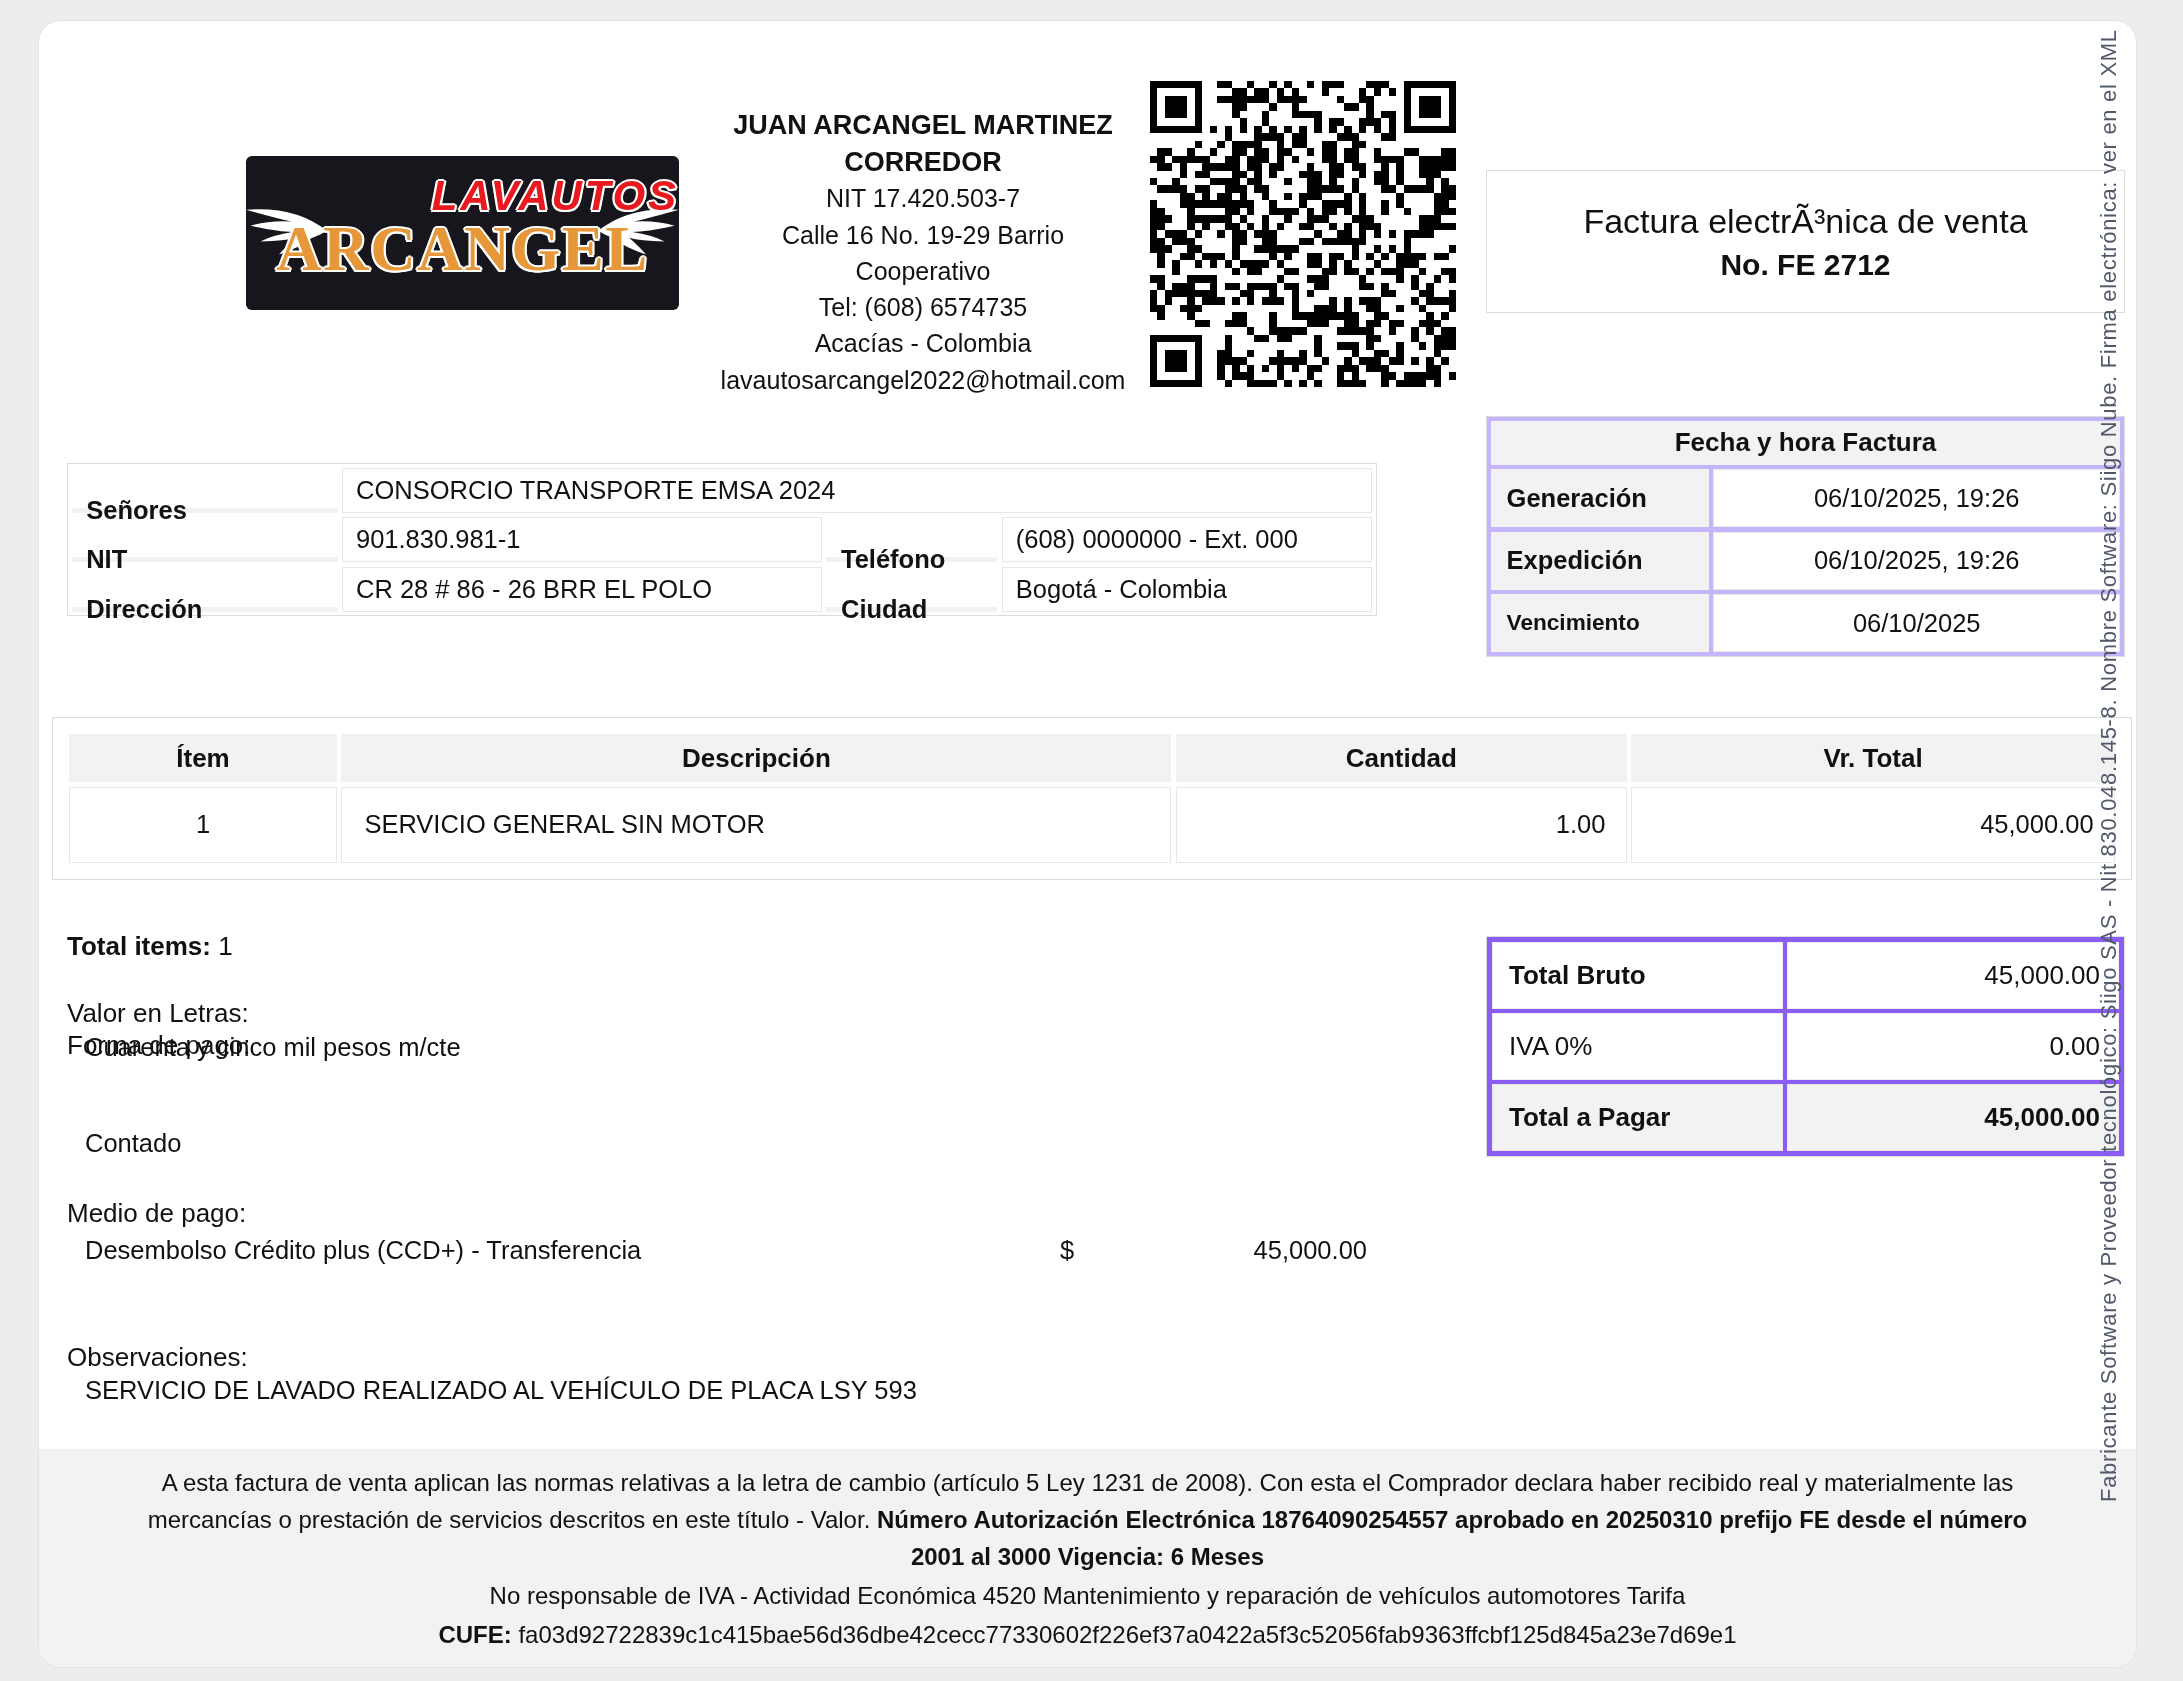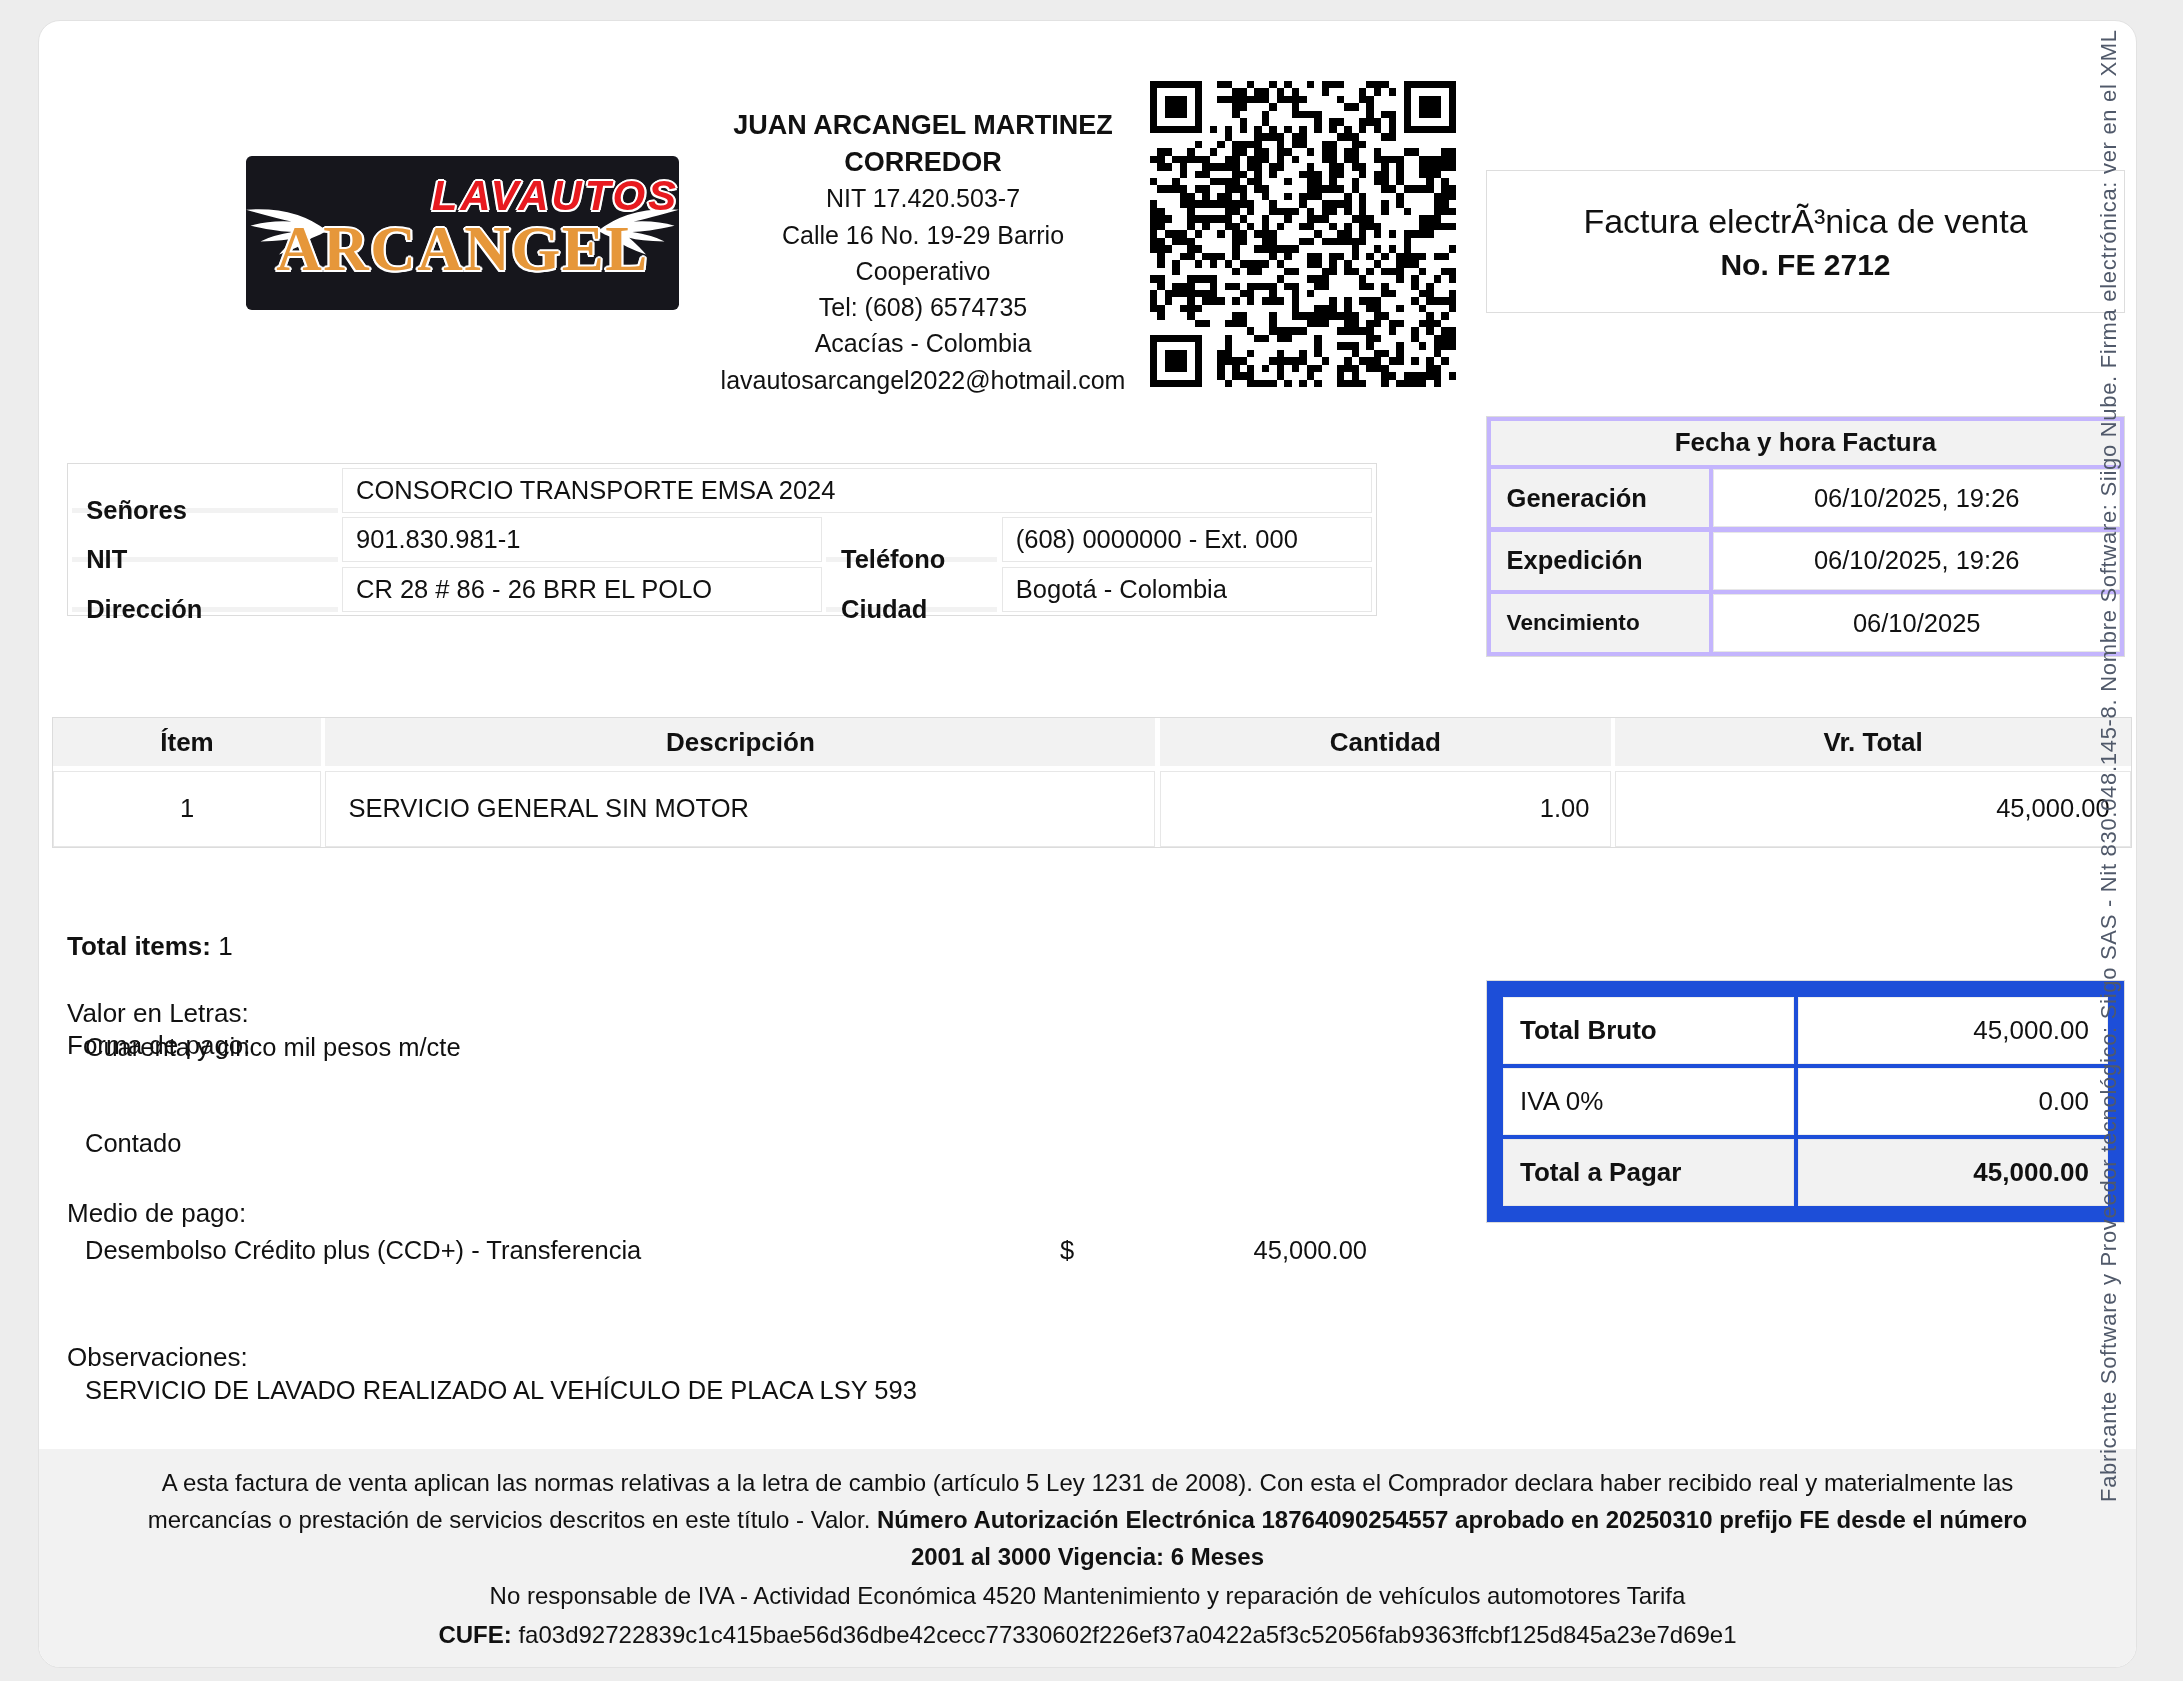--- a/index.html
+++ b/index.html
@@ -53,42 +53,42 @@
   .dates .hdr { height:44px; background:#f2f2f2; font-weight:bold; display:flex;
                 align-items:center; justify-content:center; margin-bottom:4.4px; font-size:26px; }
   .dates .row { display:grid; grid-template-columns:218px 1fr; gap:4.4px; margin-bottom:4.4px; }
   .dates .row:last-child { margin-bottom:0; }
   .dates .lbl { height:58px; padding-left:16px; }
   .dates .val { height:58px; justify-content:center; }
   .dates .row.small .lbl { font-size:22.6px; }
 
   
   .items { position:absolute; left:13px; top:696px; width:2080px;
-           border:1.5px solid #dcdcdc; background:#fff; padding:0; font-size:25.5px; }
+           border:1.5px solid #dcdcdc; background:#fff; padding:16px; font-size:25.5px; }
   .items .hrow, .items .drow { display:grid; grid-template-columns:268px 830px 451px 1fr; gap:4.4px; }
   .items .hrow { margin-bottom:4.4px; }
   .items .hcell { height:48px; background:#f2f2f2; font-weight:bold; display:flex;
                   align-items:center; justify-content:center; font-size:26px; }
   .items .dcell { height:76px; background:#fff; border:1.5px solid #e7e7e7; display:flex; align-items:center; }
   .items .c-center { justify-content:center; }
   .items .c-left { padding-left:22px; }
   .items .c-right { justify-content:flex-end; padding-right:20.4px; }
 
   
   .sline { position:absolute; left:28px; font-size:26px; }
   .sline .blab { font-weight:bold; }
   .svalue { position:absolute; left:46px; font-size:25.5px; }
   .payrow { position:absolute; left:46px; width:1282px; display:flex; font-size:25.5px; }
   .payrow .pdesc { width:975px; }
   .payrow .pcur { width:65px; }
   .payrow .pamt { flex:1; text-align:right; }
 
   
   .totals { position:absolute; left:1447px; top:915px; width:639px;
-            border:1.5px solid #dcdcdc; background:#1d4ed8; padding:16px; font-size:26px;margin-top:44px; }
+            border:1.5px solid #dcdcdc; background:#8b5cf6; padding:5px; font-size:26px; }
   .totals .trow { display:grid; grid-template-columns:291px 1fr; gap:3.6px; margin-bottom:3.6px; }
   .totals .trow:last-child { margin-bottom:0; }
   .totals .tcell { height:67px; border:1.5px solid #eee; display:flex; align-items:center; background:#fff; }
   .totals .tlab { padding-left:16px; }
   .totals .tval { justify-content:flex-end; padding-right:18px; }
   .totals .trow.bold-row .tcell { background:#f2f2f2; font-weight:bold; border-color:#e7e7e7; }
   .totals .trow.b1 .tlab { font-weight:bold; }
 
   
   .footer { position:absolute; left:0; right:0; bottom:0; height:218px; background:#f2f2f2;

